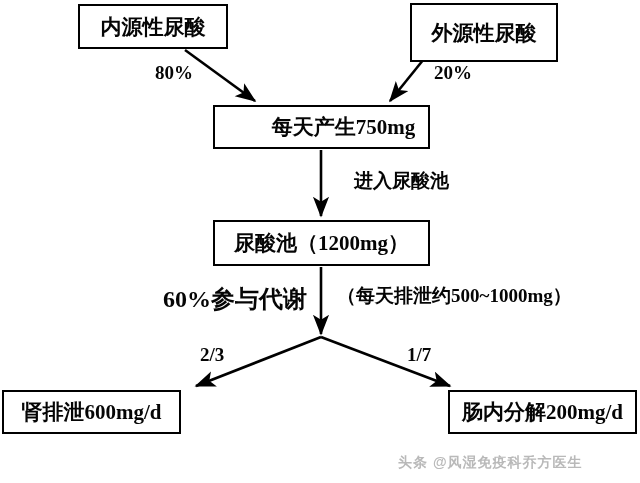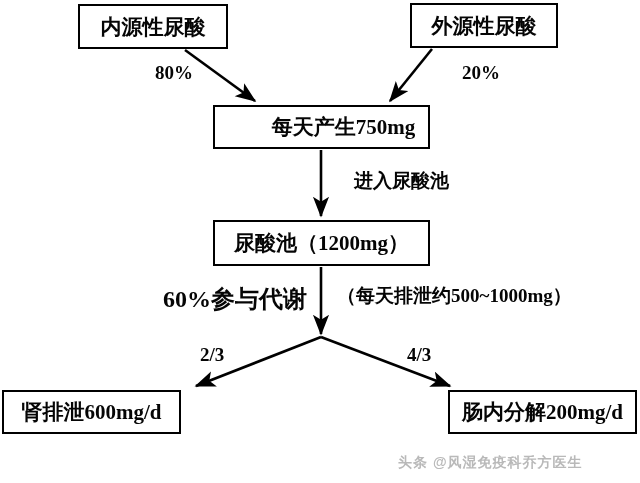--- a/index.html
+++ b/index.html
@@ -38,21 +38,21 @@
     white-space: nowrap;
     z-index: 3;
   }
   .node-text {
     font-family: "Liberation Serif", "DejaVu Serif", serif;
     font-weight: 700;
     color: #050505;
   }
   
   #node-endogenous { left: 78px;  top: 4px;   width: 150px; height: 45px; }
-  #node-exogenous  { left: 410px; top: 3px;   width: 148px; height: 45px; text-align: center; }
+  #node-exogenous  { left: 410px; top: 3px;   width: 148px; height: 59px; text-align: center; }
   #node-daily      { left: 213px; top: 105px; width: 217px; height: 44px; }
   #node-pool       { left: 213px; top: 220px; width: 217px; height: 46px; }
   #node-renal      { left: 2px;   top: 390px; width: 179px; height: 44px; }
   #node-intestinal { left: 448px; top: 390px; width: 189px; height: 44px; }
 
   #node-endogenous .node-text,
   #node-exogenous .node-text { font-size: 21px; }
   #node-daily .node-text     { font-size: 21px; margin-left: 44px; }
   #node-pool .node-text      { font-size: 21px; }
   #node-renal .node-text,
@@ -61,21 +61,21 @@
   .edge-label {
     position: absolute;
     color: #050505;
     font-family: "Liberation Serif", "DejaVu Serif", serif;
     font-weight: 700;
     white-space: nowrap;
     z-index: 4;
     background: transparent;
   }
   #label-80  { left: 155px; top: 62px;  font-size: 19px; }
-  #label-20  { left: 434px; top: 62px;  font-size: 19px; margin-left: 28px; }
+  #label-20  { left: 434px; top: 62px;  font-size: 19px; }
   #label-enter-pool { left: 334px; top: 168px; font-size: 19px; margin-left: 20px; }
   #label-metabolism { left: 163px; top: 283px; font-size: 24px; }
   #label-excretion  { left: 337px; top: 283px; font-size: 19px; }
   #label-two-thirds { left: 200px; top: 344px; font-size: 19px; }
   #label-one-third  { left: 407px; top: 344px; font-size: 19px; }
 
   .watermark {
     position: absolute;
     left: 398px;
     top: 454px;
@@ -143,17 +143,17 @@
   <div class="edge-label" id="label-20">20%</div>
 
   <div class="edge-label" id="label-enter-pool">进入尿酸池</div>
 
   <div class="edge-label" id="label-metabolism">60%参与代谢</div>
 
   <div class="edge-label" id="label-excretion">（每天排泄约500~1000mg）</div>
 
   <div class="edge-label" id="label-two-thirds">2/3</div>
 
-  <div class="edge-label" id="label-one-third">4/3</div>
+  <div class="edge-label" id="label-one-third">1/7</div>
 
   <div class="watermark">头条 @风湿免疫科乔方医生</div>
 
 </div>
 
 </body></html>

